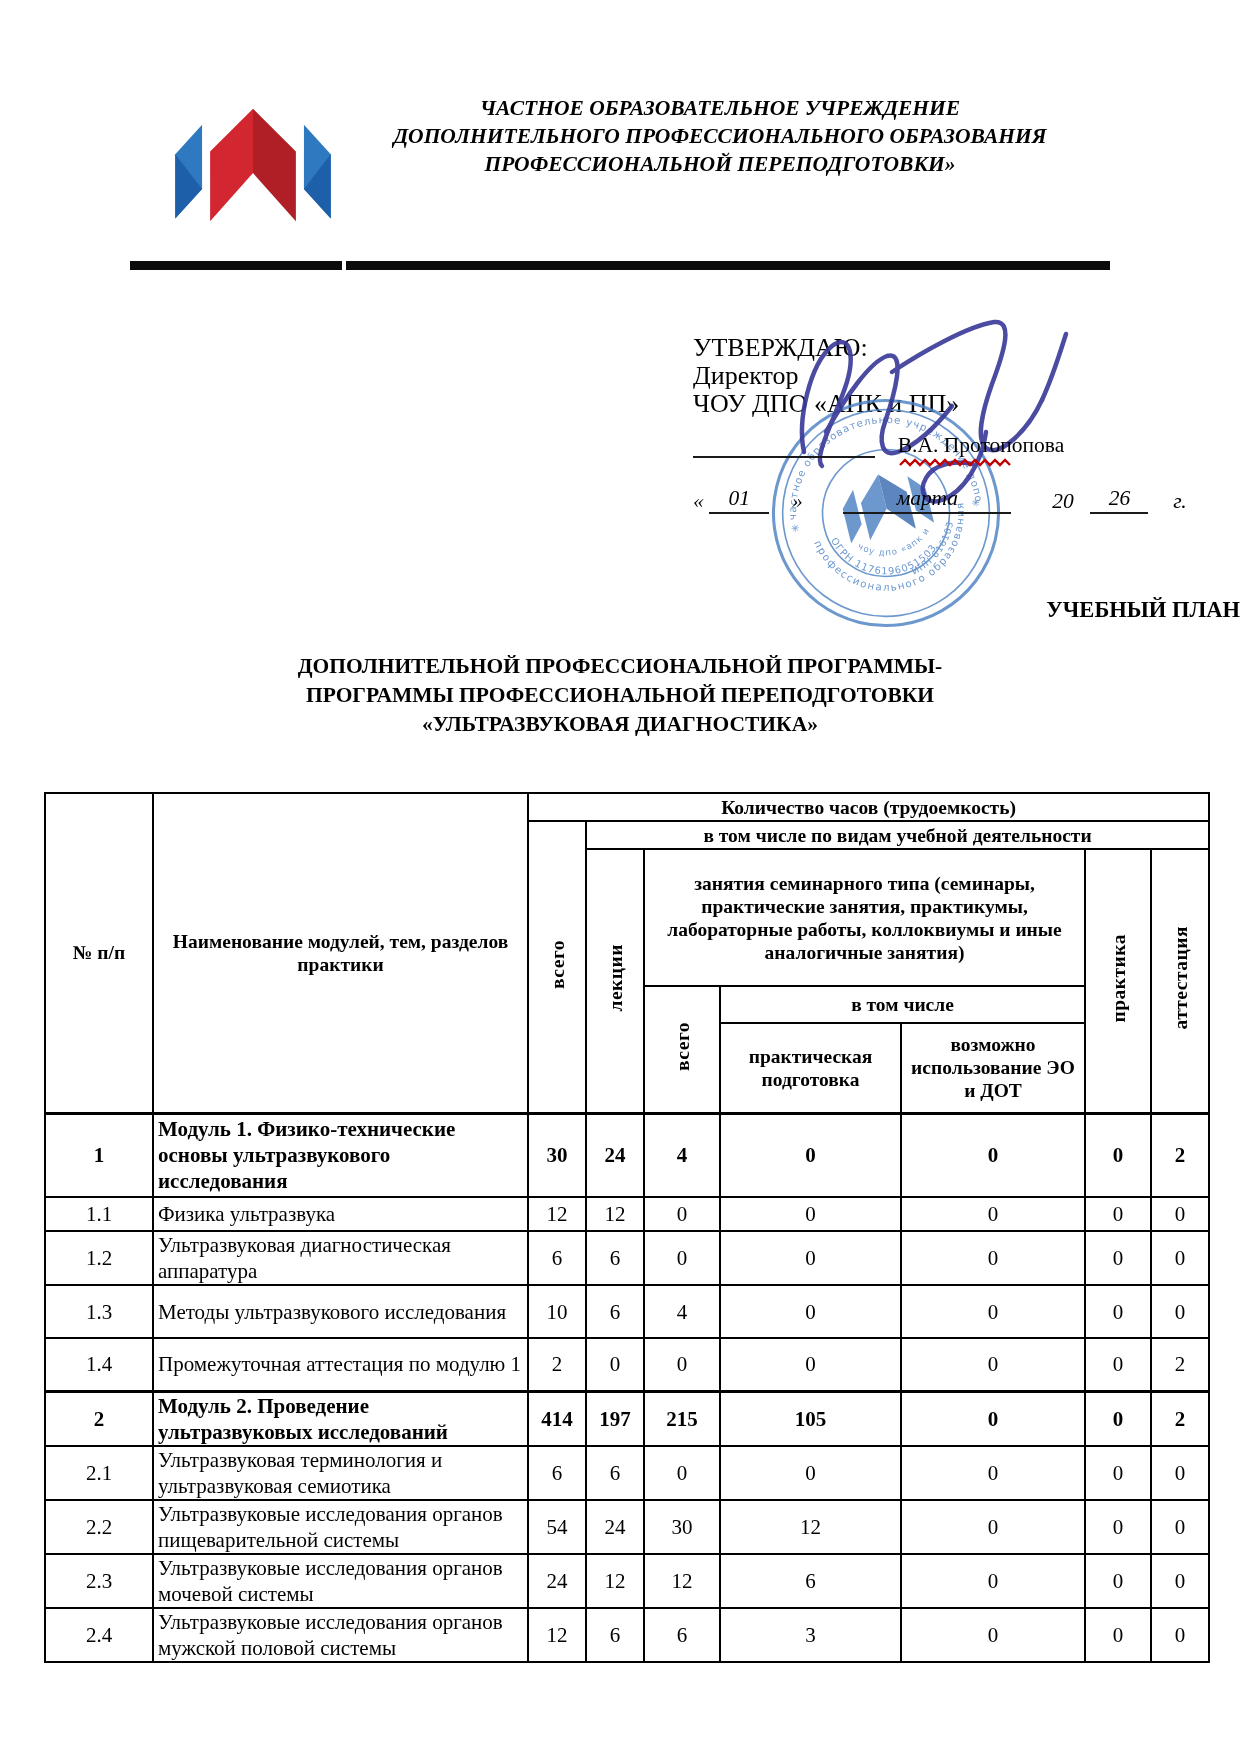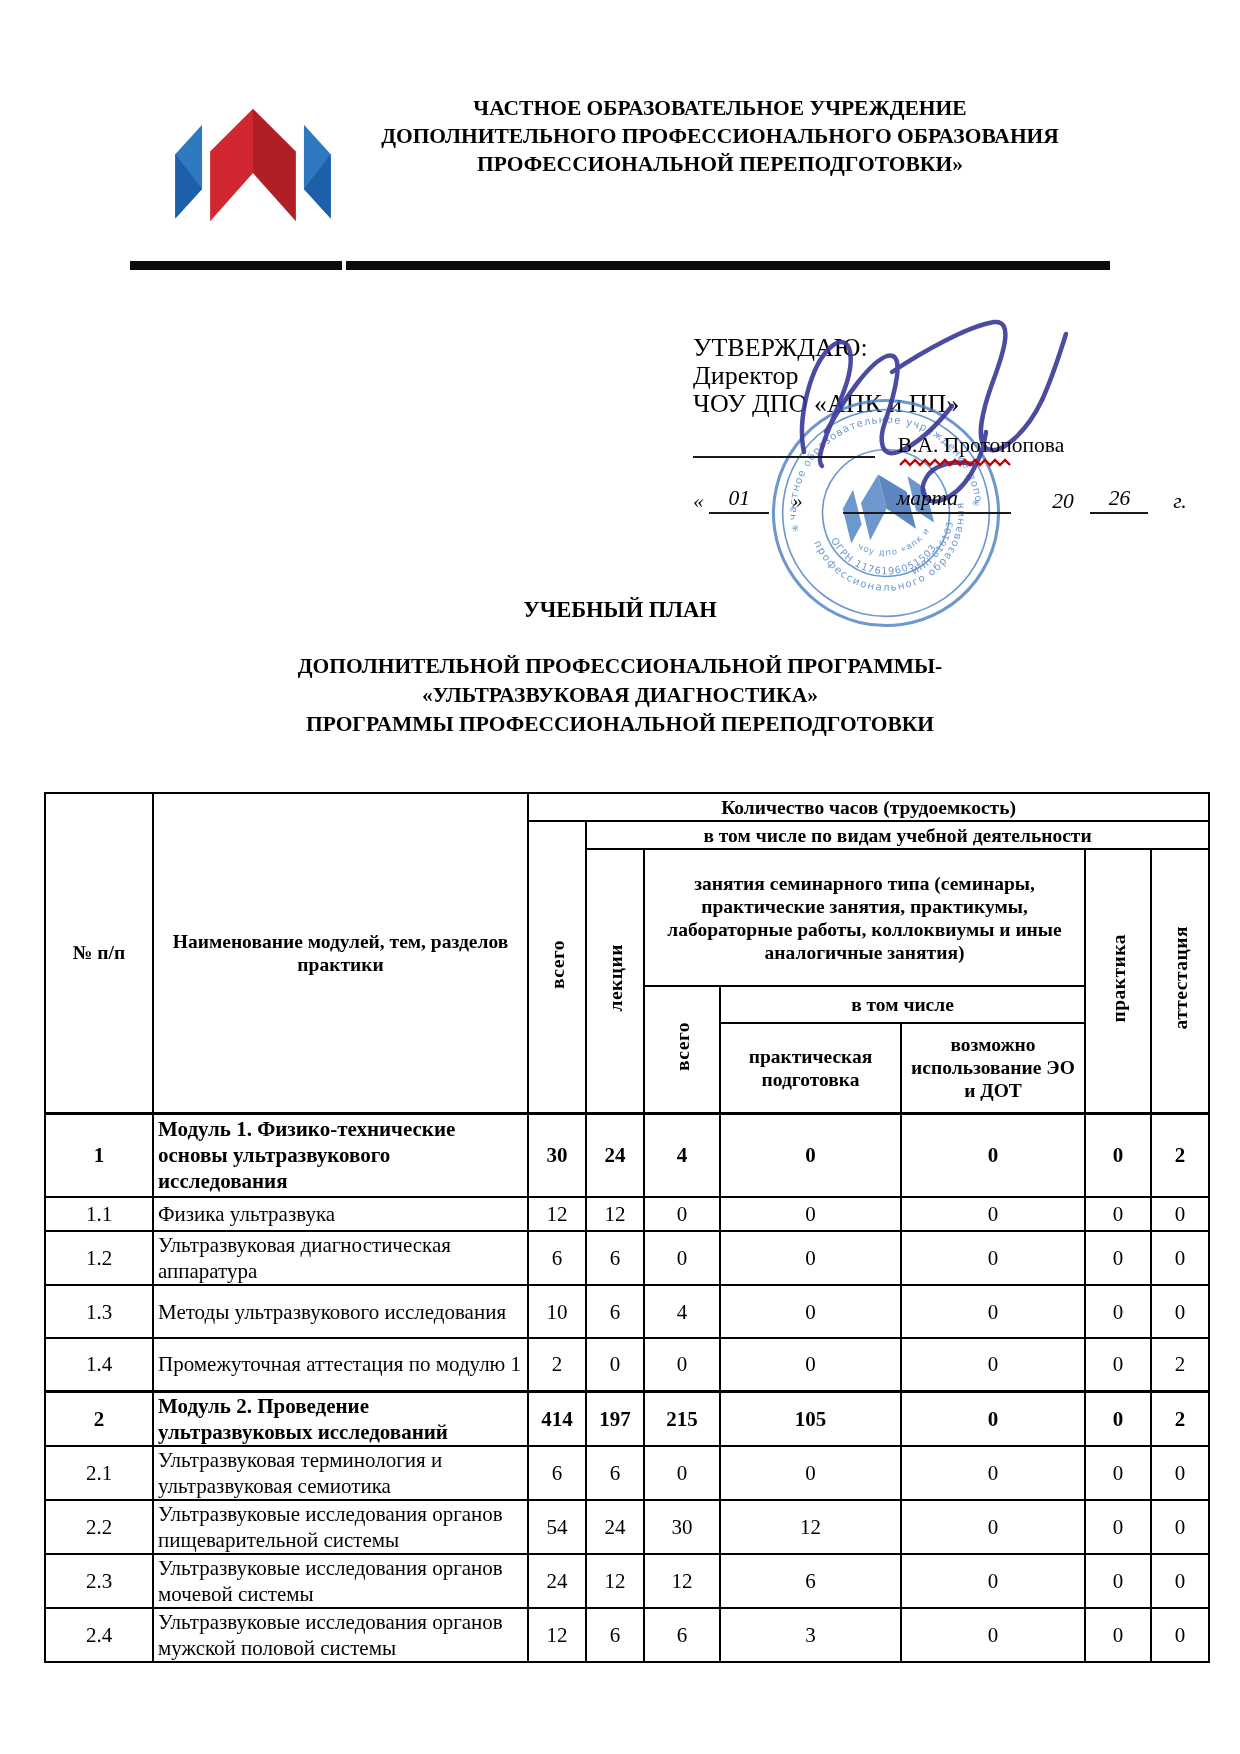--- a/index.html
+++ b/index.html
@@ -16,21 +16,21 @@
   .page{
     position:relative;width:1240px;height:1754px;background:#ffffff;
     margin:0 auto;font-family:"Liberation Serif", serif;color:var(--ink);
     overflow:hidden;
   }
   .abs{position:absolute;}
 
   
   .org-name{
     left:330px;top:94px;width:780px;text-align:center;
-    font-weight:bold;font-size:21.5px;line-height:28px;
+    font-weight:bold;font-size:21.5px;line-height:28px;font-style:italic;
   }
   .logo-svg{left:172px;top:106px;width:162px;height:134px;}
   .rule-seg{background:#0b0b0b;height:9px;top:261px;}
 
   
   .approve-block{left:693px;top:334px;font-size:26px;line-height:28px;}
   .sign-row{left:693px;top:432px;font-size:21.5px;white-space:nowrap;}
   .uline{display:inline-block;border-bottom:2px solid #1a1a1a;text-align:center;vertical-align:bottom;}
   .sign-line{width:182px;height:24px;}
   .date-row{left:693px;top:486px;font-size:21.5px;white-space:nowrap;font-style:italic;}
@@ -39,21 +39,21 @@
   .u-year{width:58px;height:26px;}
   .dsp{display:inline-block;width:12px;}
 
   
   .stamp-svg{left:753px;top:380px;width:266px;height:266px;opacity:.82;}
   .stamp-text{font-family:"DejaVu Sans", sans-serif;fill:var(--stamp-blue);}
   .sign-svg{left:742px;top:312px;width:340px;height:215px;}
   .squiggle-svg{left:898px;top:455px;width:130px;height:18px;}
 
   
-  .main-title{left:0;top:597px;width:1240px;text-align:center;font-weight:bold;font-size:22.5px;}
+  .main-title{left:0;top:597px;width:1240px;text-align:right;font-weight:bold;font-size:22.5px;}
   .prog-title{left:0;top:652px;width:1240px;text-align:center;font-weight:bold;font-size:21.5px;line-height:29px;}
 
   
   table.plan{
     position:absolute;left:44px;top:792px;width:1164px;
     border-collapse:collapse;table-layout:fixed;
   }
   table.plan th,table.plan td{
     border:2px solid #000;padding:0 4px;overflow:hidden;
   }
@@ -169,22 +169,22 @@
     <span>20</span>
     <span class="dsp" style="width:6px;"></span>
     <span class="uline u-year">26</span>
     <span class="dsp" style="width:14px;"></span>
     <span>г.</span>
   </div>
 
   <div class="abs main-title">УЧЕБНЫЙ ПЛАН</div>
   <div class="abs prog-title" id="prog-title">
       <div>ДОПОЛНИТЕЛЬНОЙ ПРОФЕССИОНАЛЬНОЙ ПРОГРАММЫ-</div>
+      <div>ПРОГРАММЫ ПРОФЕССИОНАЛЬНОЙ ПЕРЕПОДГОТОВКИ</div>
       <div>«УЛЬТРАЗВУКОВАЯ ДИАГНОСТИКА»</div>
-      <div>ПРОГРАММЫ ПРОФЕССИОНАЛЬНОЙ ПЕРЕПОДГОТОВКИ</div>
     </div>
 
   <table class="plan">
     <colgroup>
       <col style="width:108px">
         <col style="width:375px">
         <col style="width:58px">
       <col style="width:58px">
         <col style="width:76px">
         <col style="width:181px">

